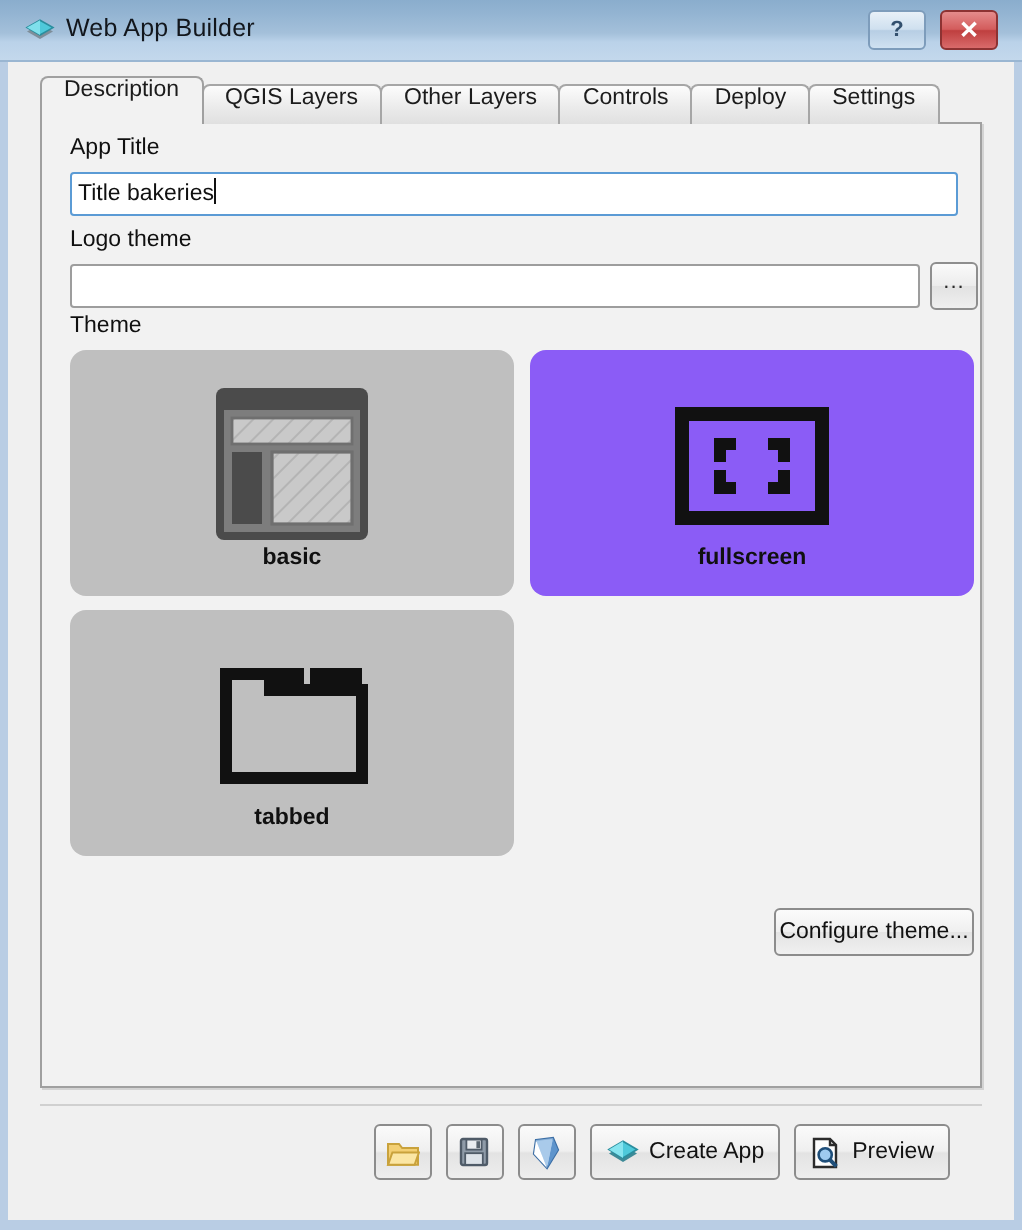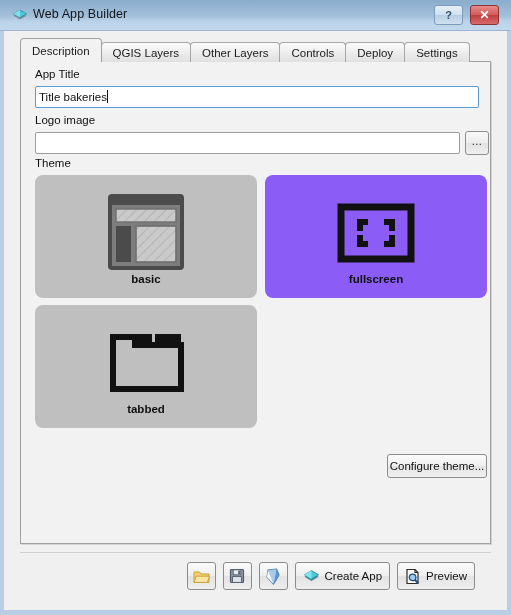--- a/index.html
+++ b/index.html
@@ -72,21 +72,21 @@
   #tabbar {
     position: absolute; left: 16px; top: 39px;
     height: 23px;
     display: flex;
     align-items: flex-end;
     z-index: 3;
   }
   .tab {
     height: 20px;
     padding: 0 11px;
-    display: flex; align-items: center;
+    display: flex; 
     background: linear-gradient(to bottom,#fcfcfc 0%,#eaeaea 60%,#e0e0e0 100%);
     border: 1px solid #a6a6a6;
     border-bottom: none;
     border-radius: 4px 4px 0 0;
     margin-right: -1px;
     font-size: 11.5px;
     color: #1c1c1c;
     white-space: nowrap;
     cursor: default;
   }
@@ -280,21 +280,21 @@
   </div>
 
   <div id="panel">
     <div id="panel-inner">
 
       <div class="flabel" style="left:14px; top:6px;">App Title</div>
       <div class="tinput" id="app-title-input" placeholder="">
         <span id="app-title-value">Title bakeries</span><span id="caret"></span>
       </div>
 
-      <div class="flabel" style="left:14px; top:52px;">Logo image</div>
+      <div class="flabel" style="left:14px; top:52px;">Logo theme</div>
       <div class="tinput" id="logo-input" placeholder="">
         <span></span>
       </div>
       <div id="logo-browse">
         <span>...</span>
       </div>
 
       <div class="flabel" style="left:14px; top:95px;">Theme</div>
 
       <div class="theme-card" id="card-basic">

